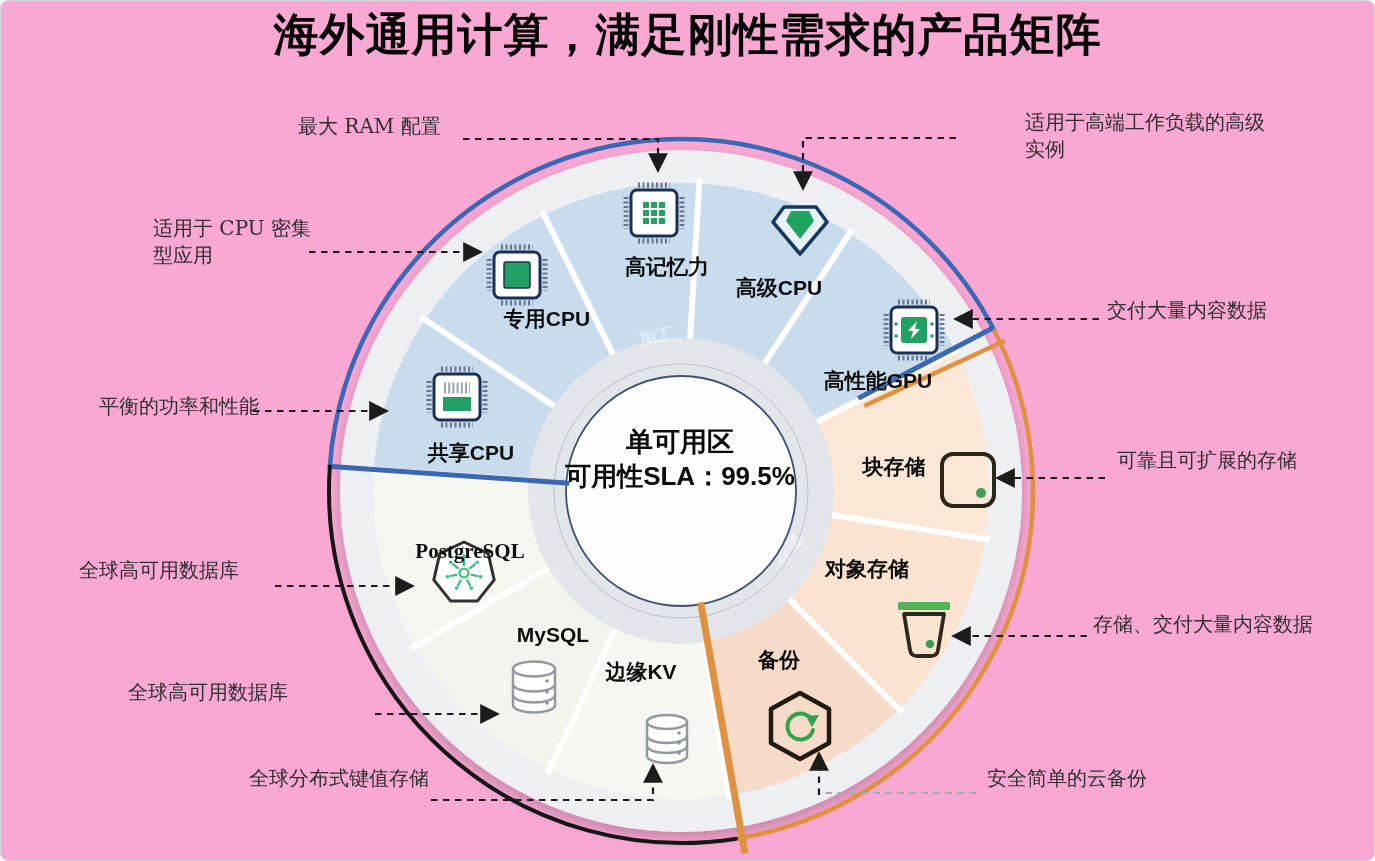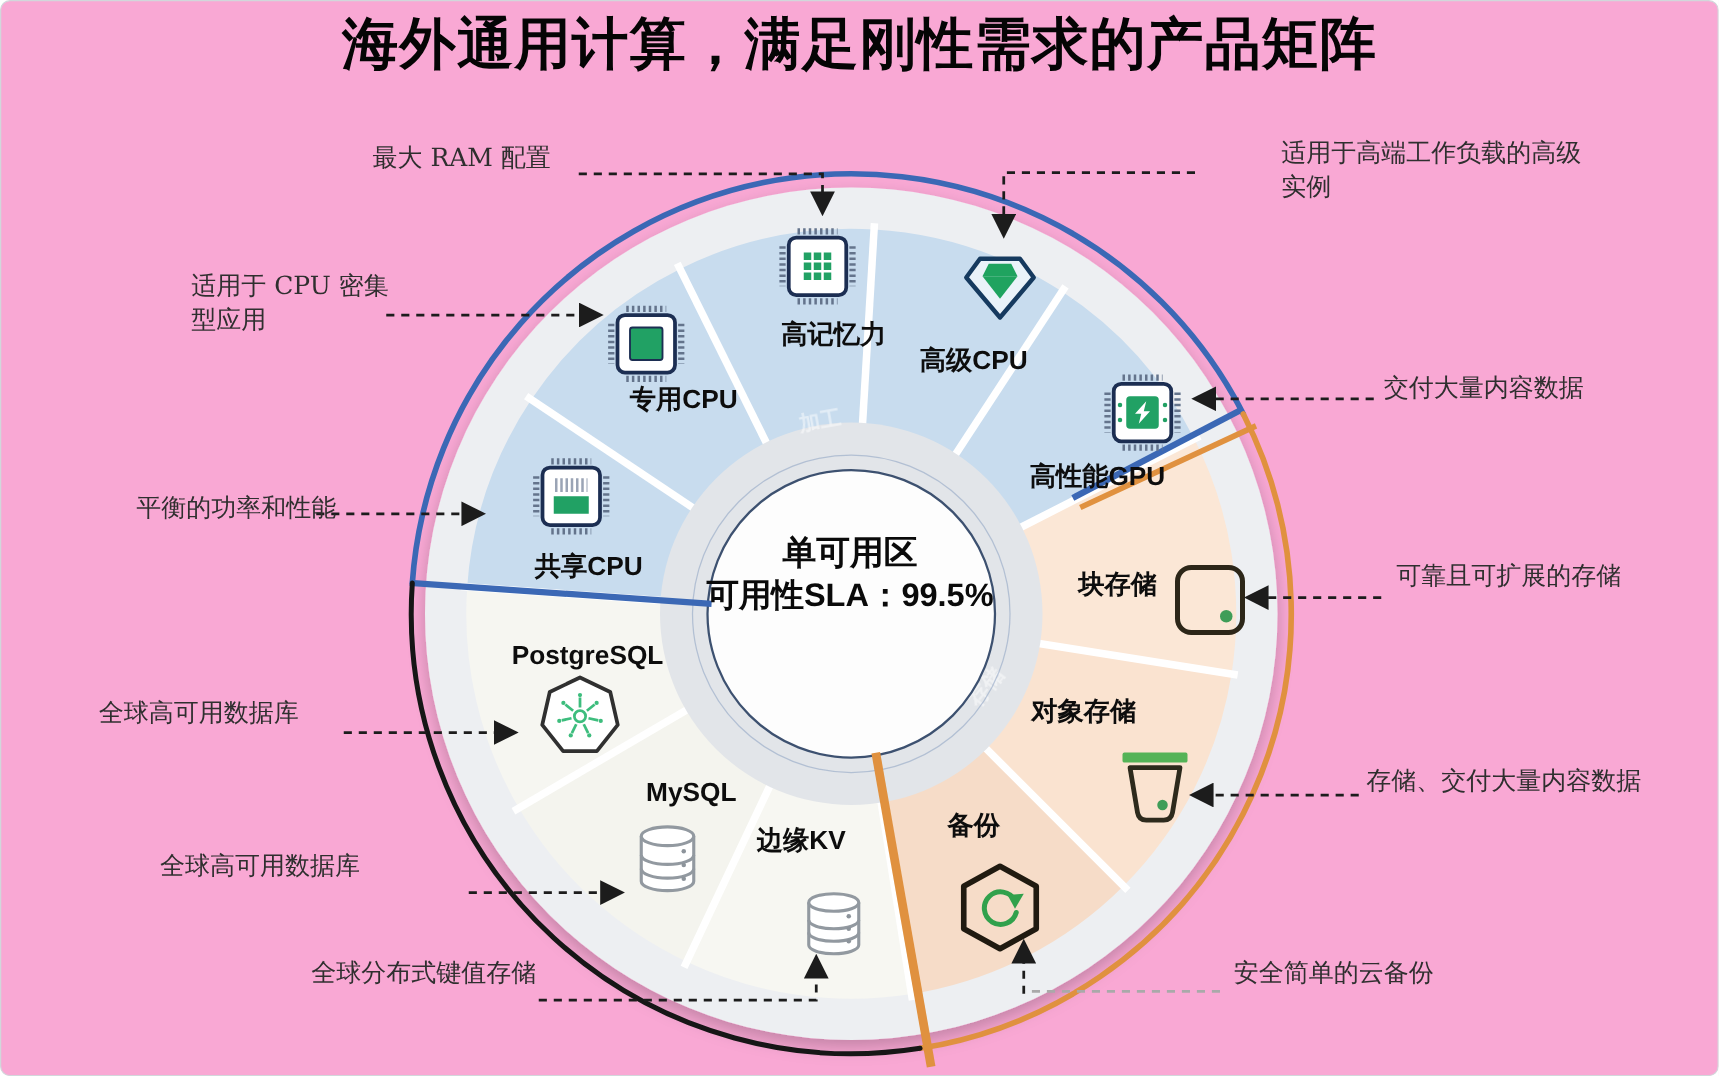--- a/index.html
+++ b/index.html
@@ -245,28 +245,28 @@
   <div class="seg-label" style="left:470px;top:452px;">共享CPU</div>
   <div class="seg-label" style="left:546px;top:318px;">专用CPU</div>
   <div class="seg-label" style="left:666px;top:266px;">高记忆力</div>
   <div class="seg-label" style="left:778px;top:287px;">高级CPU</div>
   <div class="seg-label" style="left:877px;top:380px;">高性能GPU</div>
   <div class="seg-label" style="left:893px;top:466px;text-align:center;">块存储</div>
   <div class="seg-label" style="left:866px;top:568px;">对象存储</div>
   <div class="seg-label" style="left:778px;top:659px;">备份</div>
   <div class="seg-label" style="left:640px;top:671px;">边缘KV</div>
   <div class="seg-label" style="left:552px;top:634px;">MySQL</div>
-  <div class="seg-label" style="left:469px;top:524px;">PostgreSQL</div>
+  <div class="seg-label" style="left:469px;top:550px;font-family:Liberation Serif, serif;">PostgreSQL</div>
 
   <div class="callout" style="left:297px;top:112px;">最大 RAM 配置</div>
   <div class="callout" style="left:1024px;top:108px;">适用于高端工作负载的高级
 实例</div>
   <div class="callout" style="left:152px;top:214px;">适用于 CPU 密集
 型应用</div>
-  <div class="callout" style="left:108px;top:392px;text-align:right;">平衡的功率和性能</div>
+  <div class="callout" style="left:98px;top:392px;text-align:right;">平衡的功率和性能</div>
   <div class="callout" style="left:78px;top:556px;">全球高可用数据库</div>
   <div class="callout" style="left:127px;top:678px;">全球高可用数据库</div>
   <div class="callout" style="left:232px;top:764px;margin-left:16px;">全球分布式键值存储</div>
   <div class="callout" style="left:1106px;top:296px;">交付大量内容数据</div>
   <div class="callout" style="left:1116px;top:446px;">可靠且可扩展的存储</div>
   <div class="callout" style="left:1092px;top:610px;">存储、交付大量内容数据</div>
   <div class="callout" style="left:986px;top:764px;">安全简单的云备份</div>
 
 </div>
 

